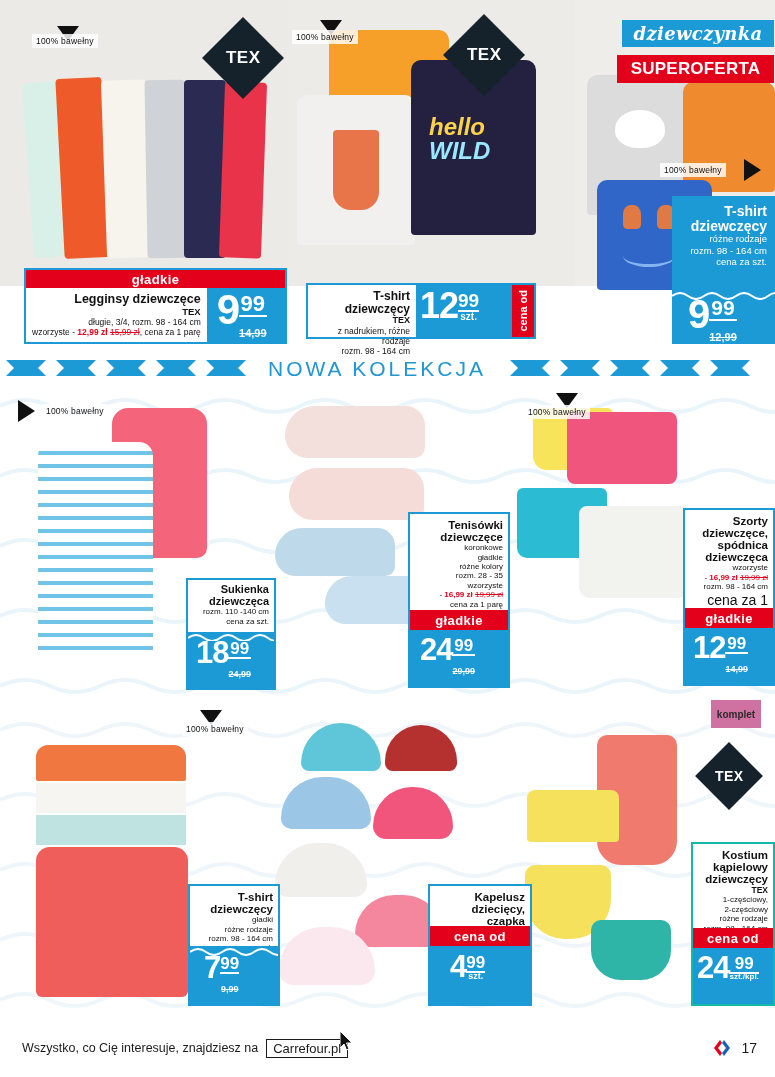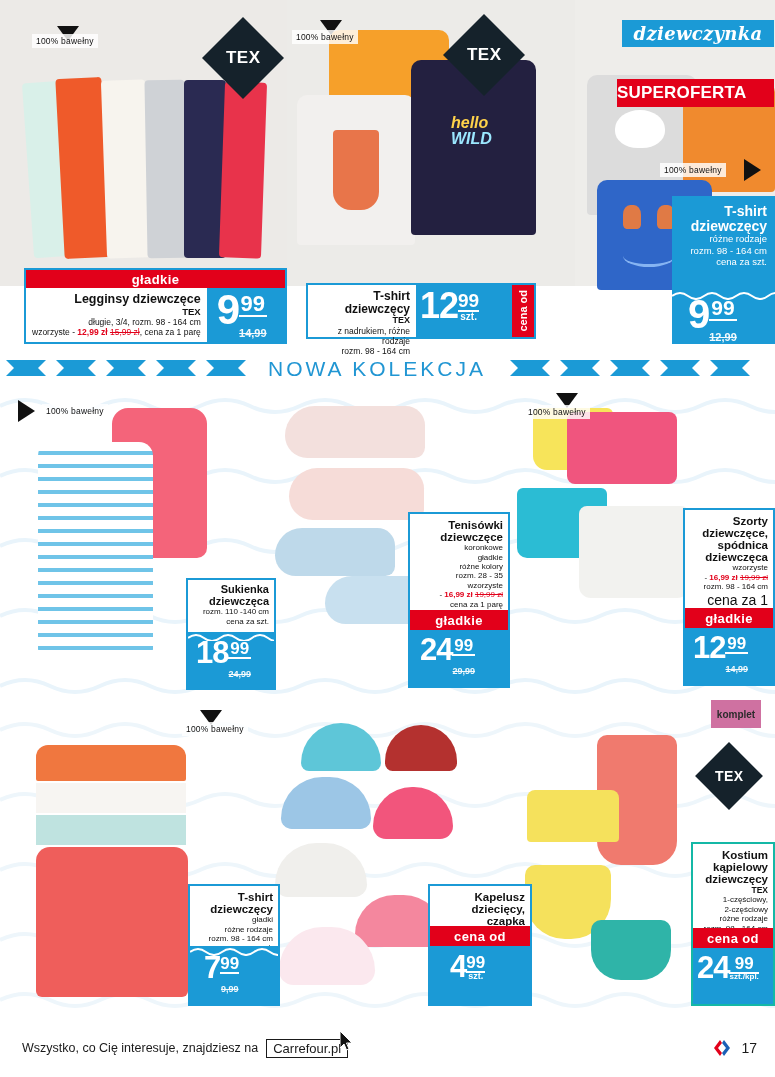--- a/index.html
+++ b/index.html
@@ -68,22 +68,22 @@
     position:absolute; left:622px; top:20px; width:152px; height:27px;
     background:#1b9ad6; color:#fff;
     display:flex;align-items:center;justify-content:center;
     font-style:italic; font-size:18px; font-weight:700;
     font-family:"DejaVu Serif", serif;
     letter-spacing:.3px;
   }
   .badge-super {
     position:absolute; left:617px; top:55px; width:157px; height:28px;
     background:#e2001a; color:#fff;
-    display:flex;align-items:center;justify-content:flex-start;
-    font-size:17px; font-weight:700; letter-spacing:.2px;margin-top:24px;
+    display:flex;align-items:center;justify-content:center;
+    font-size:17px; font-weight:700; letter-spacing:.2px;
   }
   .badge-komplet{
     position:absolute; left:711px; top:700px; width:50px;height:28px;
     background:#cf71a1;color:#2b2b2b;
     display:flex;align-items:center;justify-content:center;
     font-size:10px;font-weight:700;
   }
 
   
   .tag { position:absolute; background:#ffffff; }
@@ -156,21 +156,21 @@
     <div style="position:absolute;left:146px;top:80px;width:40px;height:178px;background:#cfd2d6;transform:rotate(-1deg);border-radius:4px;"></div>
     <div style="position:absolute;left:184px;top:80px;width:42px;height:178px;background:#2a2a52;transform:rotate(0deg);border-radius:4px;"></div>
     <div style="position:absolute;left:222px;top:82px;width:42px;height:176px;background:#e8334b;transform:rotate(2deg);border-radius:4px;"></div>
   </div>
 
   <div class="photo-bg noise" style="left:287px;top:0;width:288px;height:286px;background:#ecebe8;">
     <div style="position:absolute;left:42px;top:30px;width:120px;height:130px;background:#f6a02a;border-radius:10px 10px 4px 4px;"></div>
     <div style="position:absolute;left:10px;top:95px;width:118px;height:150px;background:#f2f0ee;border-radius:10px 10px 4px 4px;"></div>
     <div style="position:absolute;left:46px;top:130px;width:46px;height:80px;background:#e8754a;border-radius:4px 4px 18px 18px;"></div>
     <div style="position:absolute;left:124px;top:60px;width:125px;height:175px;background:#232040;border-radius:10px 10px 4px 4px;"></div>
-    <div style="position:absolute;left:164px;top:115px;width:70px;height:55px;color:#fff;font-style:italic;font-weight:700;font-size:16px;line-height:1;">
+    <div style="position:absolute;left:142px;top:115px;width:70px;height:55px;color:#fff;font-style:italic;font-weight:700;font-size:24px;line-height:1;">
       <span style="color:#ffd24a;">hello</span><br><span style="color:#9be7ff;">WILD</span>
     </div>
   </div>
 
   <div class="photo-bg noise" style="left:575px;top:0;width:200px;height:286px;background:#eeedea;">
     <div style="position:absolute;left:12px;top:75px;width:110px;height:140px;background:#dcdcdc;border-radius:10px 10px 4px 4px;"></div>
     <div style="position:absolute;left:40px;top:110px;width:50px;height:38px;background:#fff;border-radius:50% 50% 45% 45%;"></div>
     <div style="position:absolute;left:108px;top:82px;width:92px;height:110px;background:#f08a2e;border-radius:10px 10px 4px 4px;"></div>
     <div style="position:absolute;left:22px;top:180px;width:115px;height:110px;background:#2f66c8;border-radius:10px 10px 4px 4px;"></div>
     <div style="position:absolute;left:48px;top:205px;width:18px;height:24px;background:#e07a45;border-radius:40% 40% 20% 20%;"></div>

